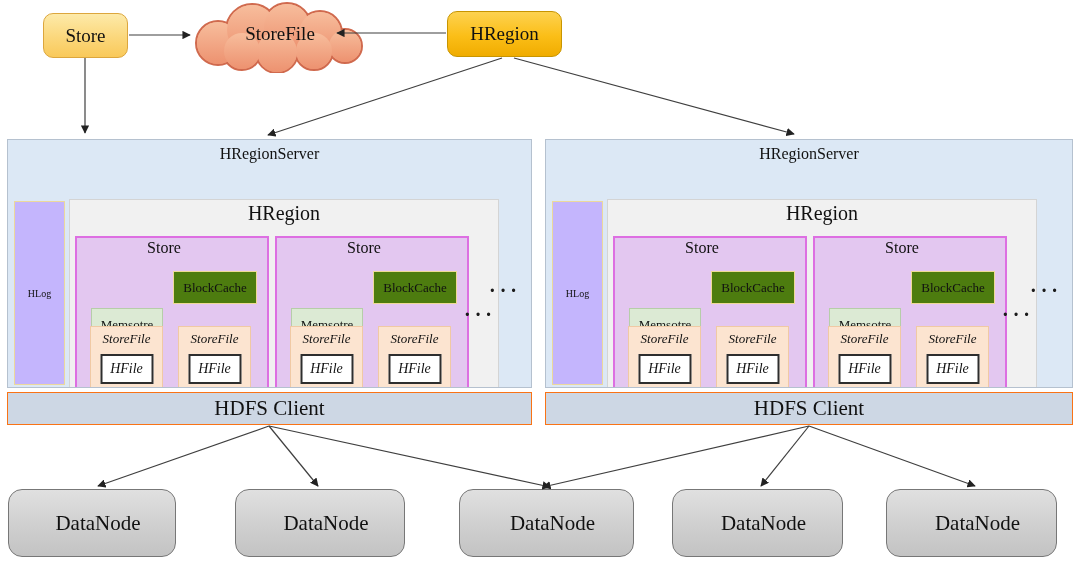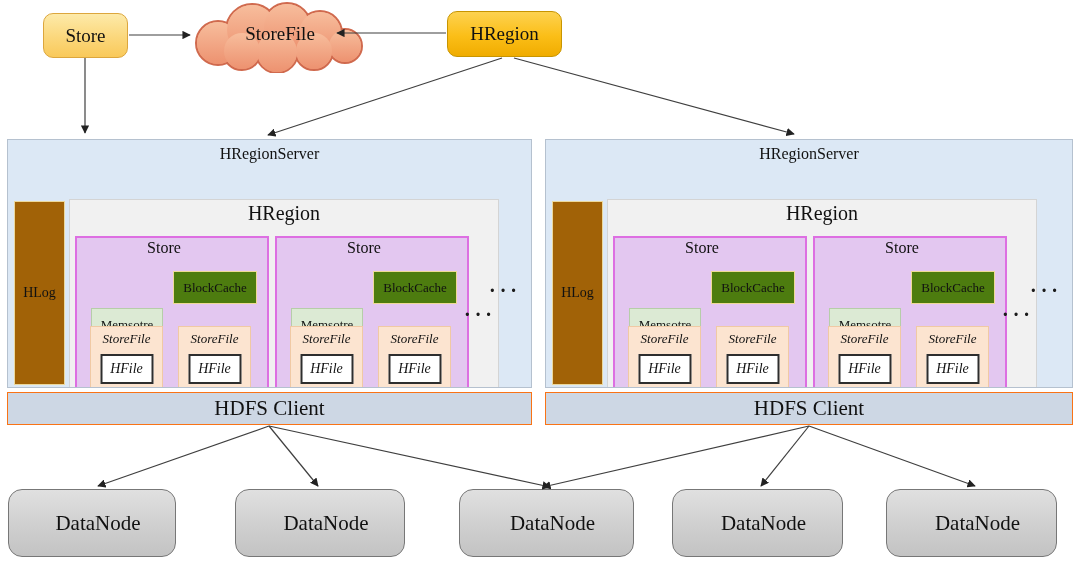--- a/index.html
+++ b/index.html
@@ -32,22 +32,22 @@
   
   .hrs {
     top:139px; height:249px; background:#dce8f5; border:1.5px solid #b5c1cf;
     overflow:hidden;
   }
   .hrs-left  { left:7px;   width:525px; }
   .hrs-right { left:545px; width:528px; }
   .hrs-title { position:absolute; top:5px; left:0; right:0; text-align:center; font-size:16px; }
   .hlog {
     position:absolute; left:6px; top:61px; width:51px; bottom:2px;
-    background:#a16207; border:1px solid #ecd89c;
-    display:flex; align-items:center; justify-content:center; font-size:14px;
+    background:#c4b5fd; border:1px solid #ecd89c;
+    display:flex; align-items:center; justify-content:center; font-size:10px;
   }
   .hregion {
     position:absolute; left:61px; top:59px; width:430px; bottom:-3px;
     background:#f1f1f1; border:1px solid #d4d4d4;
   }
   .hregion-title { position:absolute; top:2px; left:0; right:0; text-align:center; font-size:20px; }
   .dots { font-size:20px; font-weight:bold; letter-spacing:4px; color:#1a1a1a; line-height:1; }
   .hrs-dots { position:absolute; right:10px; top:140px; }
   .hregion-dots { position:absolute; right:2px; top:104px; }
 

